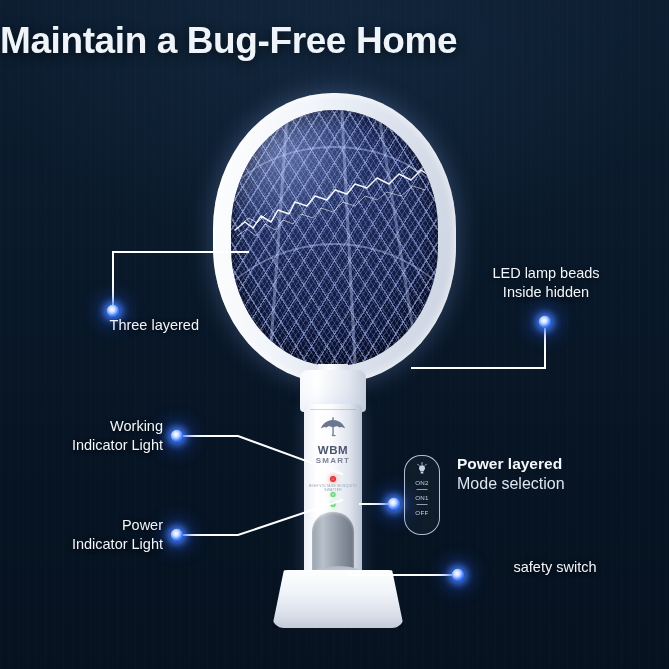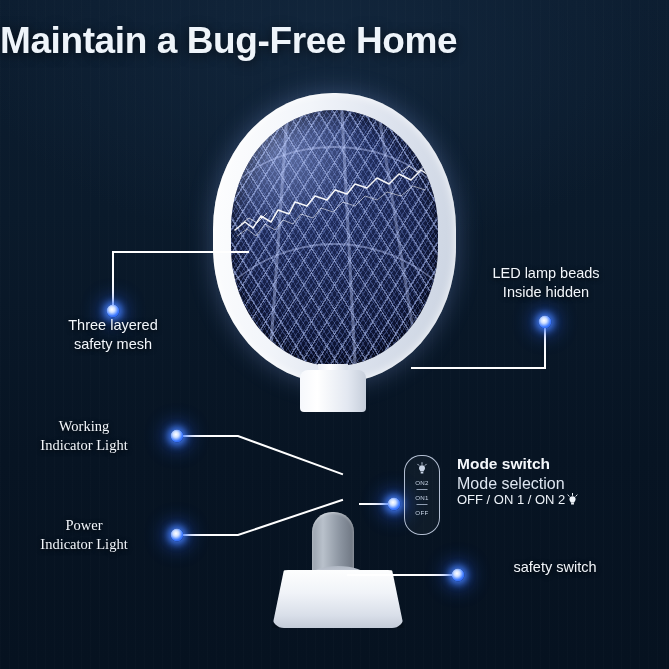--- a/index.html
+++ b/index.html
@@ -143,21 +143,21 @@
   .dot{
     position:absolute;width:13px;height:13px;border-radius:50%;
     background:radial-gradient(circle at 42% 38%, #ffffff 0%, #cfe0ff 26%, #3f7bff 58%, #1240c8 100%);
     box-shadow:0 0 7px 3px rgba(70,130,255,.85), 0 0 18px 8px rgba(40,90,230,.45);
     transform:translate(-50%,-50%);
   }
   .label{
     position:absolute;color:#f2f6fb;font-size:14.5px;line-height:1.32;
     text-shadow:0 1px 5px rgba(0,0,0,.75);
   }
-  .label.r{text-align:center;font-family:Liberation Serif, serif;}
+  .label.r{text-align:right;}
   .label.c{text-align:center;}
 
   
   .switch-dia{
     position:absolute;left:404px;top:455px;width:34px;height:78px;
     border:1.3px solid rgba(208,220,240,.85);border-radius:17px;
     background:rgba(255,255,255,.035);
   }
   .sw-lamp{position:absolute;left:50%;top:6px;transform:translateX(-50%);}
   .sw-txt{
@@ -199,20 +199,41 @@
             <path d="M10,114 L18,108 L26,113 L36,103" opacity="0.7" stroke-width="1"></path>
             <path d="M170,62 L178,56 L186,62 L196,54" opacity="0.7" stroke-width="1"></path>
           </g>
         </svg>
       </div>
     </div>
 
     <div class="neck-notch"></div>
     <div class="neck"></div>
 
+    <div class="handle">
+      <div class="handle-topline"></div>
+      <svg class="logo-umb" width="26" height="22" viewBox="0 0 26 22">
+        <path d="M13 4 C5.5 4 1.5 10 1 12.4 C3 10.8 5 10.4 6.6 11.6 C8 9.9 10.2 9.7 11.6 11
+                 C11.9 11.3 12.4 11.4 13 11.4 C13.6 11.4 14.1 11.3 14.4 11
+                 C15.8 9.7 18 9.9 19.4 11.6 C21 10.4 23 10.8 25 12.4 C24.5 10 20.5 4 13 4 Z" fill="#6b768f"></path>
+        <rect x="12.4" y="11.2" width="1.3" height="7.6" fill="#6b768f"></rect>
+        <path d="M12 18.6 a2.2 2.2 0 0 0 3.4 0.6" fill="none" stroke="#6b768f" stroke-width="1.2"></path>
+        <rect x="12.3" y="1.3" width="1.4" height="3" fill="#6b768f"></rect>
+      </svg>
+      <div class="logo-wbm">WBM</div>
+      <div class="logo-smart">SMART</div>
+      <div class="led-red"></div>
+      <div class="micro-text">HIGH VOLTAGE  MOSQUITO SWATTER</div>
+      <div class="led-col">
+        <i class="led-g"></i>
+        <i class="led-g"></i>
+        <i class="led-g"></i>
+        <i class="led-g"></i>
+      </div>
+    </div>
 
     <div class="hv-button"></div>
     <div class="base-slot"></div>
     <div class="base"></div>
   </div>
 
   <svg class="lines" viewBox="0 0 669 669">
     <g fill="none" stroke="#ffffff" stroke-width="2" stroke-linecap="square">
 
       <path d="M113,311 L113,252 L248,252"></path>
@@ -229,23 +250,22 @@
     </g>
   </svg>
 
   <div class="dot" style="left:113px;top:311px;"></div>
   <div class="dot" style="left:545px;top:322px;"></div>
   <div class="dot" style="left:177px;top:436px;"></div>
   <div class="dot" style="left:177px;top:535px;"></div>
   <div class="dot" style="left:394px;top:504px;"></div>
   <div class="dot" style="left:458px;top:575px;"></div>
 
-  <div class="label c" style="left:27px;top:316px;width:172px;">
+  <div class="label c" style="left:27px;top:316px;width:172px;text-align:right;">
     <div>Three layered</div>
-    <div>safety mesh</div>
   </div>
 
   <div class="label c" style="left:458px;top:264px;width:176px;">
     <div>LED lamp beads</div>
     <div>Inside hidden</div>
   </div>
 
   <div class="label r" style="left:5px;top:417px;width:158px;">
     <div>Working</div>
     <div>Indicator Light</div>
@@ -270,27 +290,16 @@
       <path d="M6.5 3.3 a3 3 0 0 1 3 3 c0 1.6 -1.2 2.2 -1.5 3.3 h-3 c-0.3 -1.1 -1.5 -1.7 -1.5 -3.3 a3 3 0 0 1 3 -3 Z" fill="#c8d4e6"></path>
       <rect x="5.1" y="10" width="2.8" height="1.6" rx="0.5" fill="#c8d4e6"></rect>
     </svg>
     <div class="sw-txt" style="top:23px;">ON2</div>
     <div class="sw-div" style="top:33px;"></div>
     <div class="sw-txt" style="top:38px;">ON1</div>
     <div class="sw-div" style="top:48px;"></div>
     <div class="sw-txt" style="top:53px;">OFF</div>
   </div>
 
-  <div class="ps-title">Mode switch</div>
+  <div class="ps-title">Power layered</div>
   <div class="ps-sub">Mode selection</div>
-  <div class="ps-modes">
-    <span>OFF / ON 1 / ON 2</span><svg width="13" height="13" viewBox="0 0 13 13" style="vertical-align:-2px;margin-left:1px;">
-      <g stroke="#eef3f9" stroke-width="1" stroke-linecap="round">
-        <line x1="6.5" y1="0.4" x2="6.5" y2="2.3"></line>
-        <line x1="1.9" y1="2" x2="3.2" y2="3.3"></line>
-        <line x1="11.1" y1="2" x2="9.8" y2="3.3"></line>
-      </g>
-      <path d="M6.5 3.2 a3.1 3.1 0 0 1 3.1 3.1 c0 1.7 -1.25 2.3 -1.55 3.4 h-3.1 c-0.3 -1.1 -1.55 -1.7 -1.55 -3.4 a3.1 3.1 0 0 1 3.1 -3.1 Z" fill="#eef3f9"></path>
-      <rect x="5" y="9.9" width="3" height="1.7" rx="0.5" fill="#eef3f9"></rect>
-    </svg>
-  </div>
 
 </div>
 
 </body></html>

